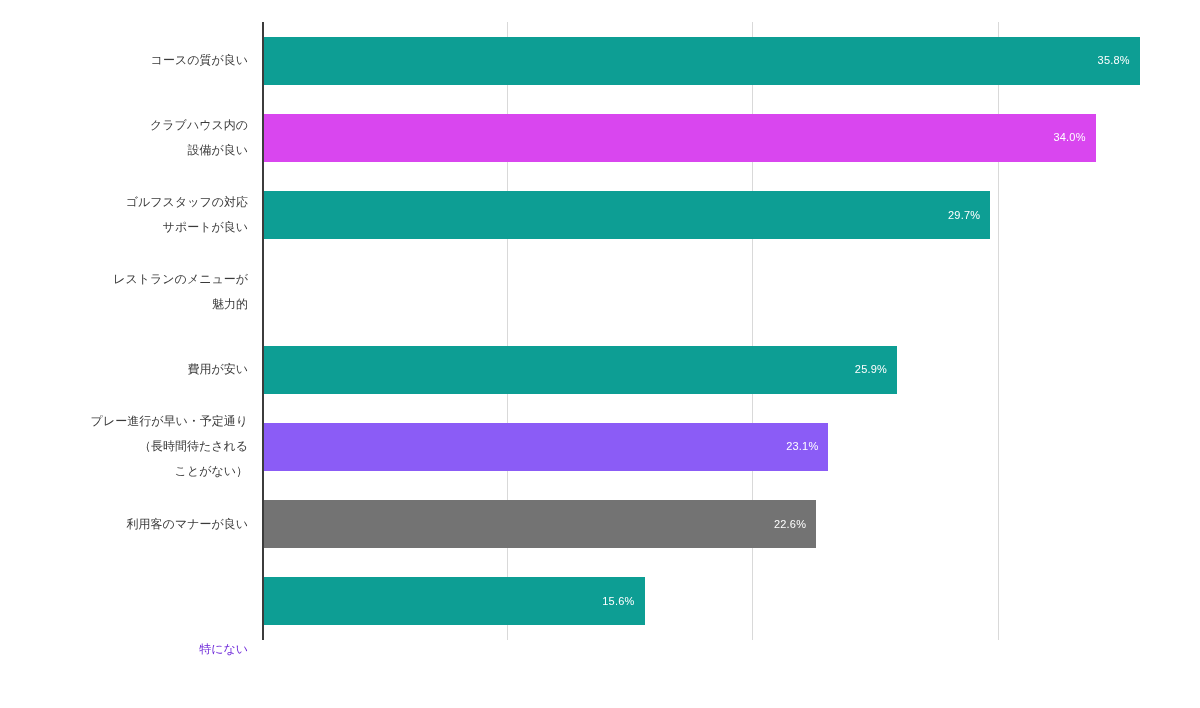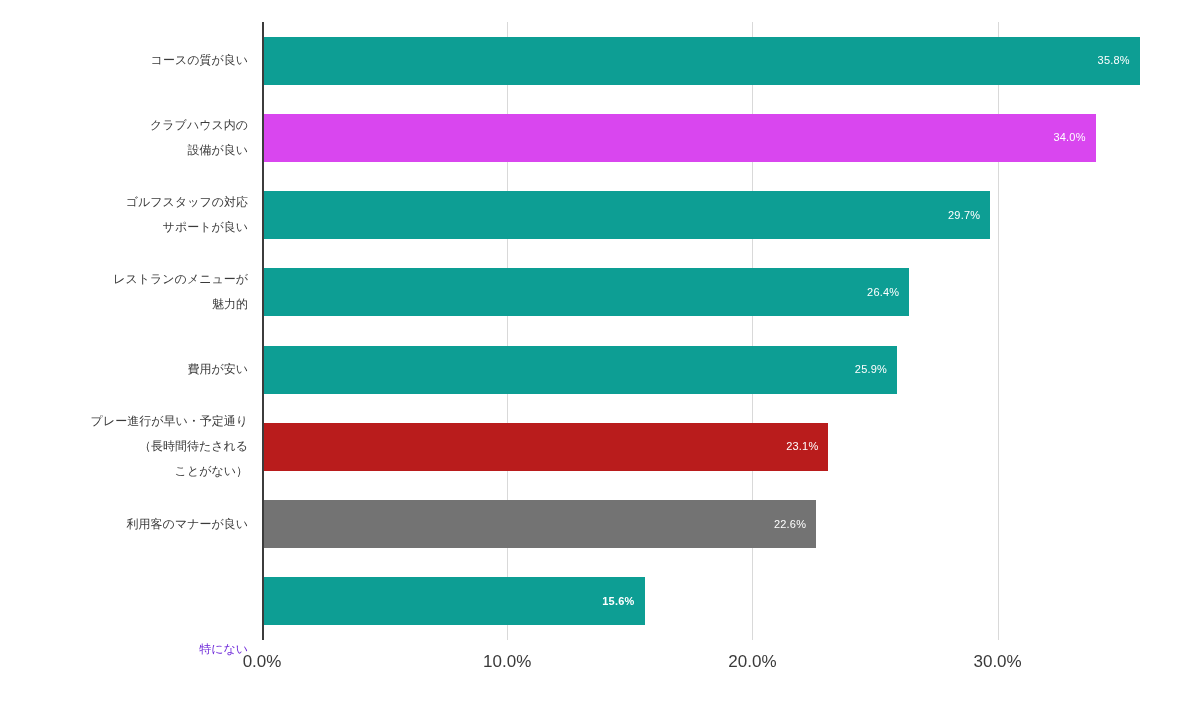--- a/index.html
+++ b/index.html
@@ -138,43 +138,38 @@
         <div class="bar-row" style="top: 91.875px; width: 906px;">
           <div class="bar" style="width: 833.667px; background: #d946ef;">
             <span class="bar-value" style="color: rgb(255, 255, 255);">34.0%</span>
           </div>
         </div>
         <div class="bar-row" style="top: 169.125px; width: 906px;">
           <div class="bar" style="width: 728.233px; background: rgb(13, 158, 148);">
             <span class="bar-value" style="color: rgb(255, 255, 255);">29.7%</span>
           </div>
         </div>
-        <div class="bar-row" style="top: 246.375px; width: 906px;">
-          <div class="bar" style="width: 647.318px; background: rgb(13, 158, 148);">
-            <span class="bar-value" style="color: rgb(255, 255, 255);">26.4%</span>
-          </div>
-        </div>
         <div class="bar-row" style="top: 323.625px; width: 906px;">
           <div class="bar" style="width: 635.058px; background: rgb(13, 158, 148);">
             <span class="bar-value" style="color: rgb(255, 255, 255);">25.9%</span>
           </div>
         </div>
         <div class="bar-row" style="top: 400.875px; width: 906px;">
-          <div class="bar" style="width: 566.403px; background: #b91c1c;">
+          <div class="bar" style="width: 566.403px; background: #8b5cf6;">
             <span class="bar-value" style="color: rgb(255, 255, 255);">23.1%</span>
           </div>
         </div>
         <div class="bar-row" style="top: 478.125px; width: 906px;">
           <div class="bar" style="width: 554.143px; background: #737373;">
             <span class="bar-value" style="color: rgb(255, 255, 255);">22.6%</span>
           </div>
         </div>
         <div class="bar-row" style="top: 555.375px; width: 906px;">
           <div class="bar" style="width: 382.506px; background: rgb(13, 158, 148);">
-            <span class="bar-value" style="color: rgb(255, 255, 255); font-weight: bold;">15.6%</span>
+            <span class="bar-value" style="color: rgb(255, 255, 255);">15.6%</span>
           </div>
         </div>
       </div>
   </div>
 
   <div class="axis-line"></div>
 
   <div class="cat-labels">
       <div class="cat-label-item" style="color: rgb(58, 58, 58); top: 26.125px;">コースの質が良い</div>
       <div class="cat-label-item" style="color: rgb(58, 58, 58); top: 90.875px;">クラブハウス内の
@@ -184,20 +179,14 @@
       <div class="cat-label-item" style="color: rgb(58, 58, 58); top: 245.375px;">レストランのメニューが
 魅力的</div>
       <div class="cat-label-item" style="color: rgb(58, 58, 58); top: 335.125px;">費用が安い</div>
       <div class="cat-label-item" style="color: rgb(58, 58, 58); top: 387.375px;">プレー進行が早い・予定通り
 （長時間待たされる
 ことがない）</div>
       <div class="cat-label-item" style="color: rgb(58, 58, 58); top: 489.625px;">利用客のマナーが良い</div>
       <div class="cat-label-item" style="color: #6d28d9; top: 566.875px; margin-top: 48px;">特にない</div>
     </div>
 
-  <div class="tick-labels">
-      <div class="tick-label" style="left: 262px; color: rgb(58, 58, 58);">0.0%</div>
-      <div class="tick-label" style="left: 507.196px; color: rgb(58, 58, 58);">10.0%</div>
-      <div class="tick-label" style="left: 752.392px; color: rgb(58, 58, 58);">20.0%</div>
-      <div class="tick-label" style="left: 997.589px; color: rgb(58, 58, 58);">30.0%</div>
-    </div>
 
 </div>
 
 </body></html>

